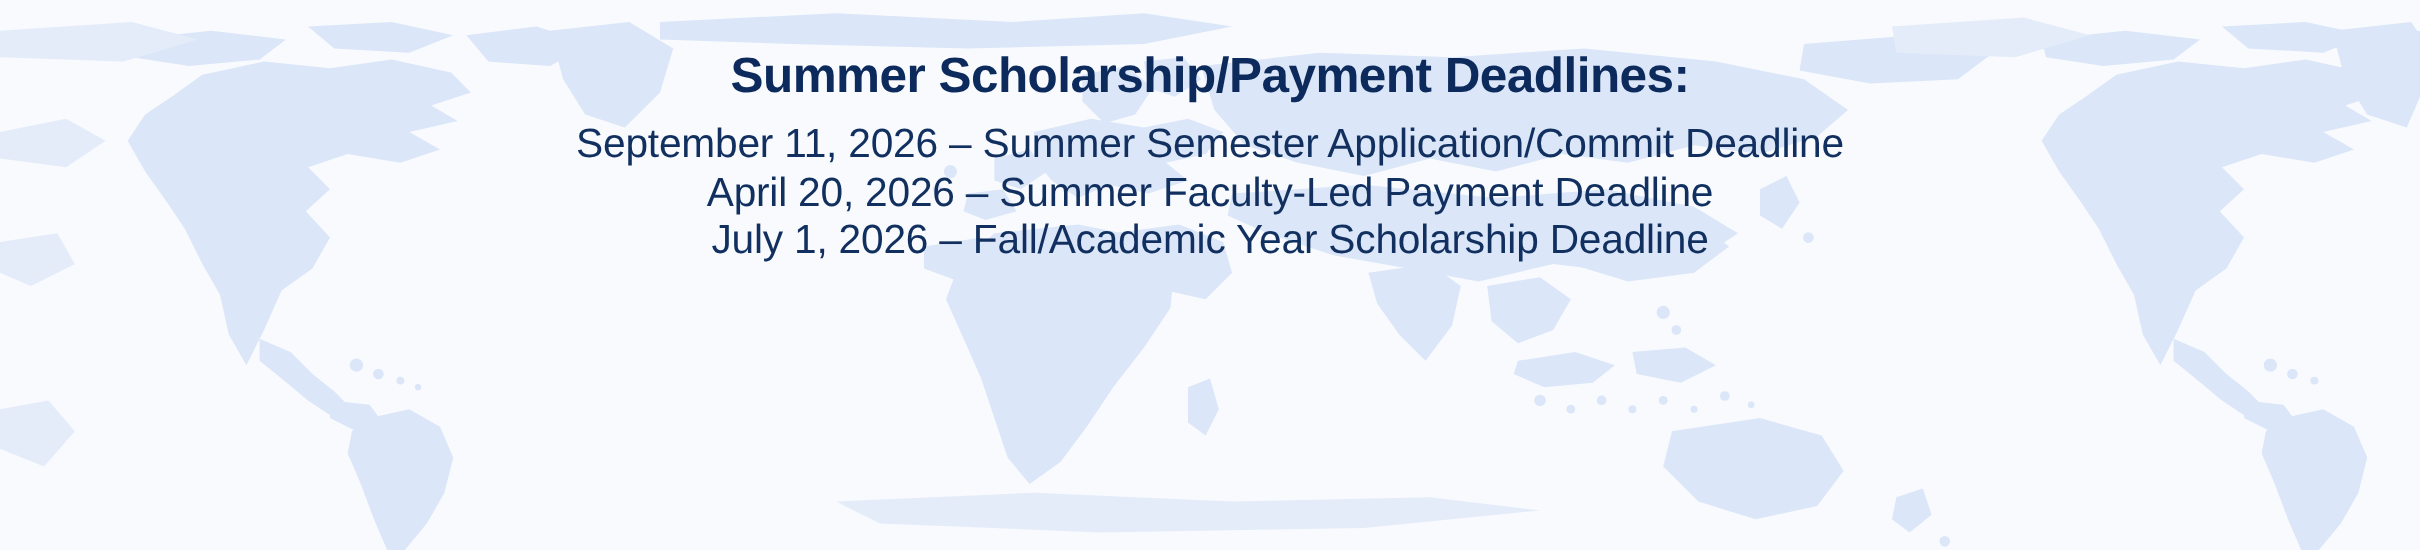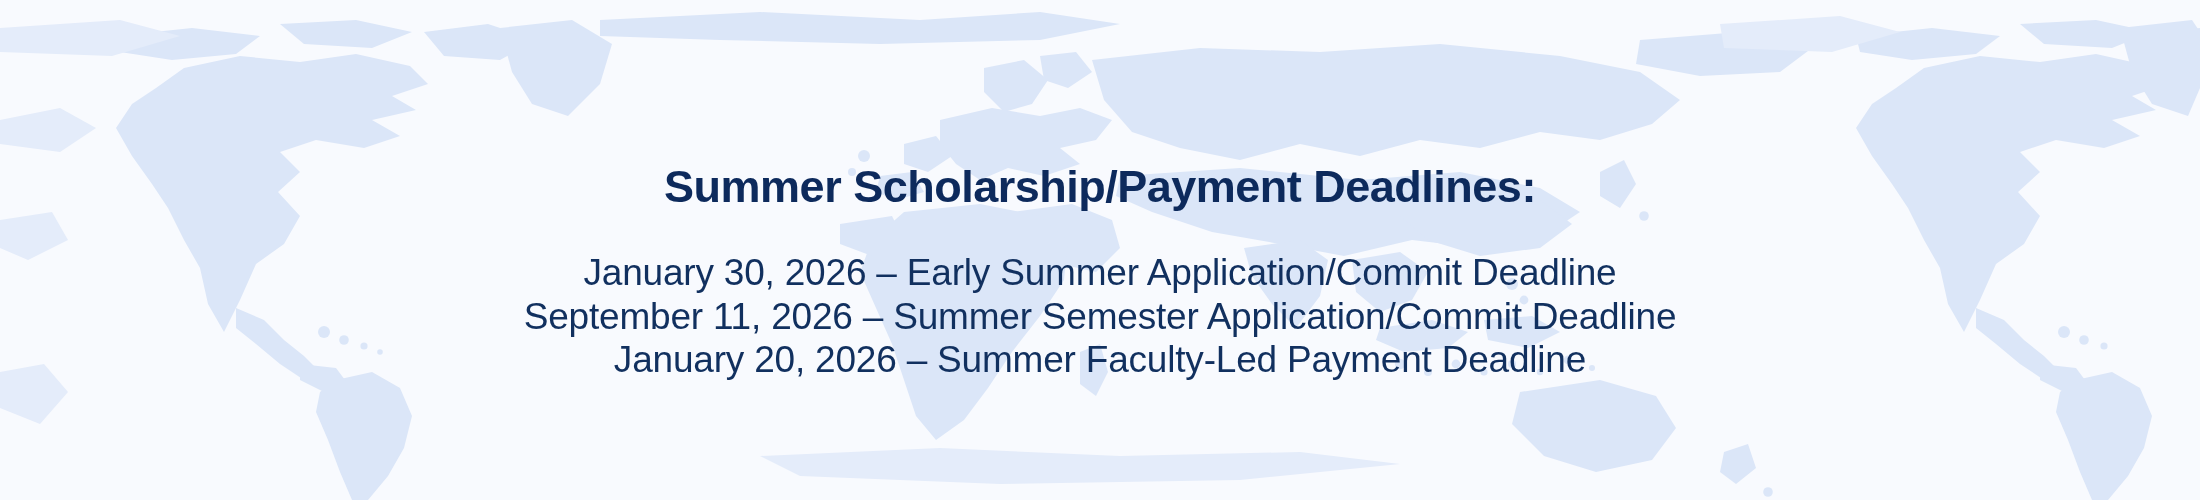--- a/index.html
+++ b/index.html
@@ -39,24 +39,23 @@
   .land { fill: #dbe6f8; }
   .land-soft { fill: #e4ecfa; }
 
   
   #content {
     position: absolute;
     inset: 0;
     display: flex;
     flex-direction: column;
     align-items: center;
-    justify-content: center;
+    justify-content: flex-start;
     padding-top: 46px;
     z-index: 2;
-    gap: 24px;
   }
 
   #deadline-title {
     font-size: 45px;
     font-weight: bold;
     color: #0d2a5c;
     letter-spacing: -0.5px;
     line-height: 1.0;
     text-align: center;
     white-space: nowrap;
@@ -194,19 +193,19 @@
         <path d="M380 228 L470 224 L560 228 L650 226 L700 232 L620 240 L500 242 L400 238 Z"></path>
       </g>
     </svg>
   </div>
 
   <div id="content">
 
     <h1 id="deadline-title">Summer Scholarship/Payment Deadlines:</h1>
 
     <ul id="deadline-list">
-      <li class="deadline-line">January 30, 2026 – Early Summer Application/Commit Deadline</li>
       <li class="deadline-line">September 11, 2026 – Summer Semester Application/Commit Deadline</li>
-      <li class="deadline-line">January 20, 2026 – Summer Faculty-Led Payment Deadline</li>
+      <li class="deadline-line">April 20, 2026 – Summer Faculty-Led Payment Deadline</li>
+      <li class="deadline-line">July 1, 2026 – Fall/Academic Year Scholarship Deadline</li>
     </ul>
 
   </div>
 </div>
 
 </body></html>

